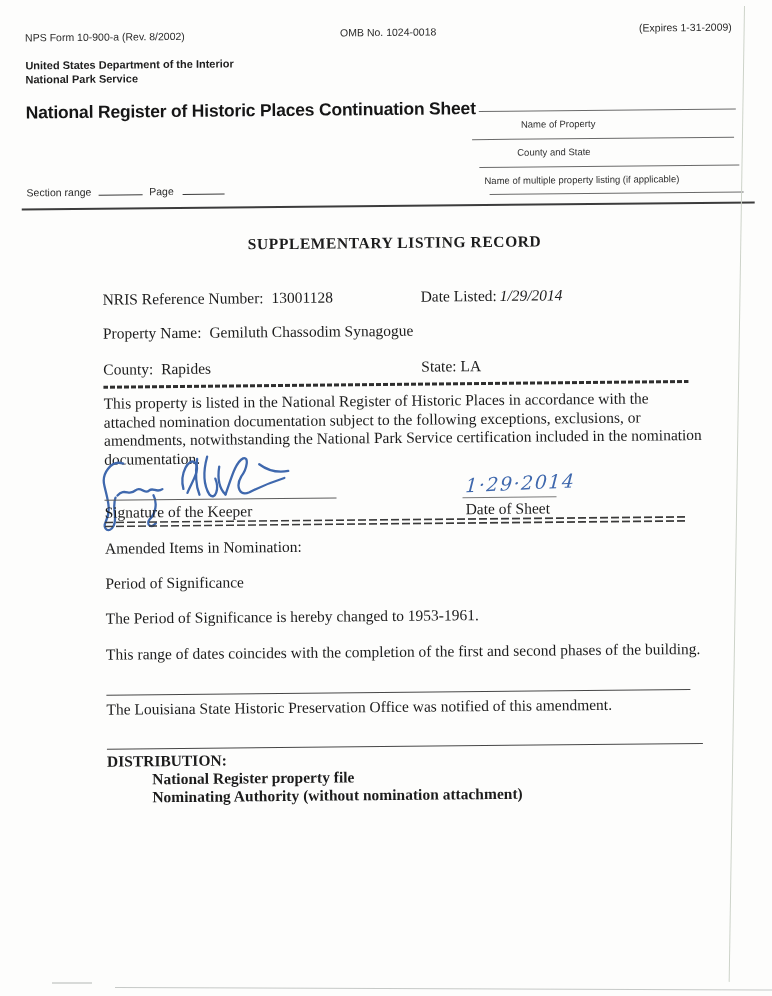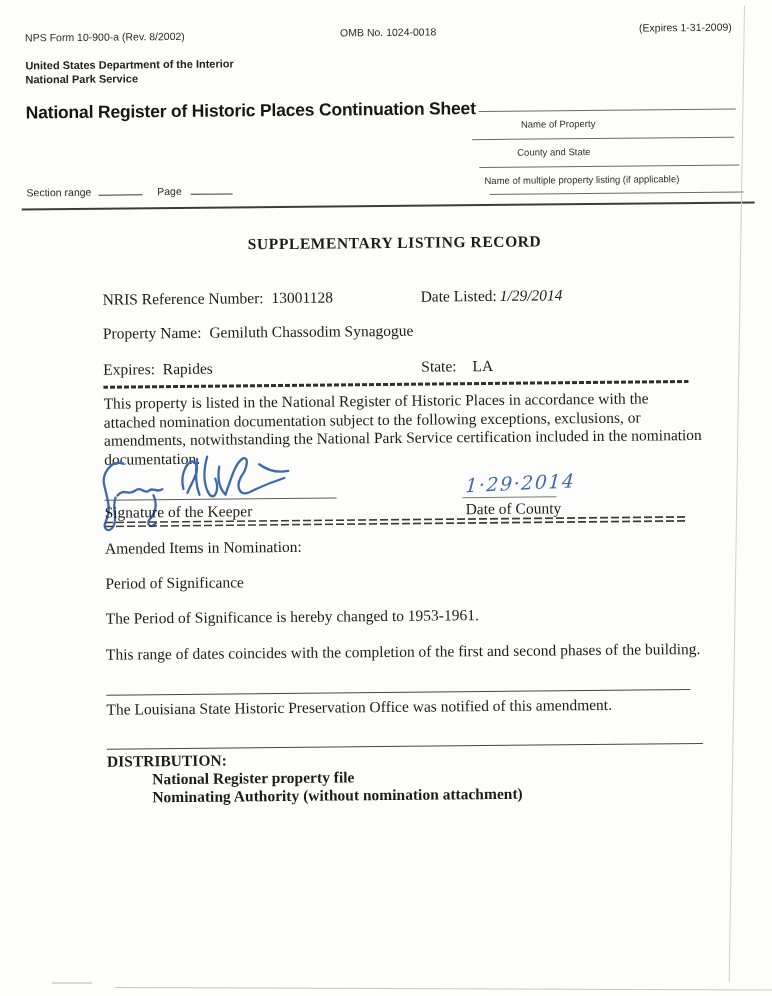--- a/index.html
+++ b/index.html
@@ -78,47 +78,47 @@
   <div class="fline" style="left:476px;top:140px;width:262px;"></div>
   <div class="abs sans flabel" style="left:477px;top:148px;margin-left:44px;">County and State</div>
 
   <div class="fline" style="left:483px;top:168px;width:260px;"></div>
   <div class="abs sans flabel" style="left:488px;top:176px;">Name of multiple property listing (if applicable)</div>
   <div class="fline" style="left:493px;top:195px;width:254px;"></div>
 
   <div class="abs sans tiny" style="left:30px;top:181px;">
     <span>Section range</span>
     <span class="blank" style="width:44px;margin-left:4px;"></span>
-    <span style="margin-left:12px;">Page</span>
+    <span style="margin-left:4px;">Page</span>
     <span class="blank" style="width:42px;margin-left:6px;"></span>
   </div>
 
   <div class="rule-major" style="left:25px;top:205px;width:733px;"></div>
 
   <div class="abs heading" style="left:105px;top:234px;width:585px;text-align:center;">SUPPLEMENTARY LISTING RECORD</div>
 
   <div class="abs serif" style="left:105px;top:288px;">
     <span>NRIS Reference Number:</span>
     <span style="margin-left:4px;">13001128</span>
   </div>
   <div class="abs serif" style="left:423px;top:288px;">Date Listed:</div>
   <div class="abs serif" style="left:502px;top:288px;font-style:italic;">1/29/2014</div>
 
   <div class="abs serif" style="left:105px;top:322px;">
     <span>Property Name:</span>
     <span style="margin-left:4px;">Gemiluth Chassodim Synagogue</span>
   </div>
 
   <div class="abs serif" style="left:105px;top:358px;">
-    <span>Expires:</span>
+    <span>County:</span>
     <span style="margin-left:4px;">Rapides</span>
   </div>
   <div class="abs serif" style="left:423px;top:358px;">
     <span>State:</span>
-    <span style="margin-left:12px;">LA</span>
+    <span style="margin-left:0;">LA</span>
   </div>
 
   <div class="dashed-div" style="left:105px;top:383px;width:585px;"></div>
 
   <div class="abs serif" style="left:105px;top:392px;width:598px;white-space:normal;line-height:18.5px;">This property is listed in the National Register of Historic Places in accordance with the attached nomination documentation subject to the following exceptions, exclusions, or amendments, notwithstanding the National Park Service certification included in the nomination documentation.</div>
 
   <svg class="abs" style="left:92px;top:447px;" width="212" height="90" viewBox="0 0 212 90">
     <g fill="none" stroke="#3f68ad" stroke-width="2.3" stroke-linecap="round" stroke-linejoin="round">
       <path d="M32,14 C20,10 10,24 13,36 C16,50 20,60 14,72 C10,80 18,84 22,76 C26,68 20,58 24,48"></path>
       <path d="M26,46 C33,38 38,47 44,41 C50,36 52,46 58,41 C62,38 65,44 71,40"></path>
@@ -130,21 +130,21 @@
       <path d="M134,46 C140,30 144,14 152,10 C158,8 156,20 150,28 C144,38 148,48 158,44 C170,38 180,34 193,30"></path>
       <path d="M168,16 C176,22 186,25 197,23"></path>
     </g>
   </svg>
 
   <div class="sig-line" style="left:105px;top:497px;width:232px;"></div>
   <div class="abs serif" style="left:105px;top:501px;">Signature of the Keeper</div>
 
   <div class="abs hand" style="left:466px;top:473px;color:#3f68ad;">1·29·2014</div>
   <div class="sig-line" style="left:463px;top:498px;width:94px;border-top-color:#7a7a7a;"></div>
-  <div class="abs serif" style="left:466px;top:501px;">Date of County</div>
+  <div class="abs serif" style="left:466px;top:501px;">Date of Sheet</div>
 
   <div class="double-div" style="left:105px;top:519px;width:583px;"></div>
 
   <div class="abs serif" style="left:105px;top:537px;">Amended Items in Nomination:</div>
   <div class="abs serif" style="left:105px;top:572px;">Period of Significance</div>
   <div class="abs serif" style="left:105px;top:607px;">The Period of Significance is hereby changed to 1953-1961.</div>
   <div class="abs serif" style="left:105px;top:643px;">This range of dates coincides with the completion of the first and second phases of the building.</div>
 
   <div class="rule-thin" style="left:105px;top:692px;width:584px;"></div>
   <div class="abs serif" style="left:105px;top:698px;">The Louisiana State Historic Preservation Office was notified of this amendment.</div>

